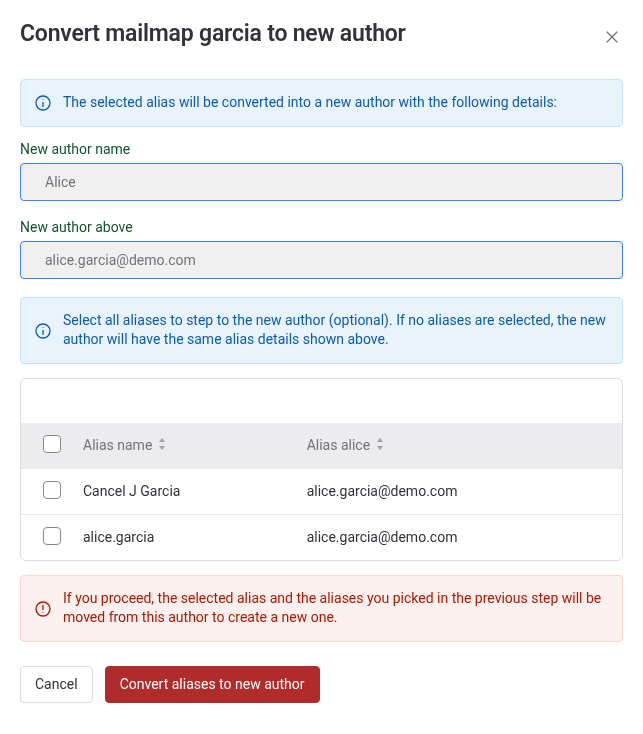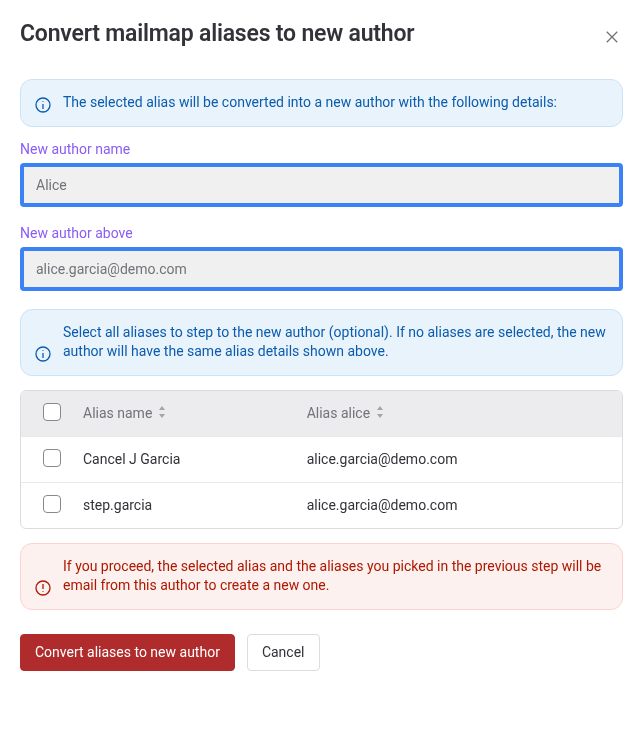--- a/index.html
+++ b/index.html
@@ -28,24 +28,24 @@
       background: none;
       border: none;
       cursor: pointer;
       color: #737278;
       padding: 4px;
       margin-top: 6px;
     }
     .close-btn svg { width: 14px; height: 14px; }
     .alert {
       display: flex;
-      align-items: flex-end;
+      align-items: center;
       gap: 12px;
       padding: 13px 14px;
-      border-radius: 12px;
+      border-radius: 4px;
       margin-bottom: 14px;
       line-height: 1.4;
     }
     .alert-info {
       background: #e9f3fc;
       border: 1px solid #cbe2f9;
       color: #0b5cad;
     }
     .alert-warning {
       background: #fcf1ef;
@@ -55,44 +55,45 @@
     .alert-icon {
       flex-shrink: 0;
       width: 16px;
       height: 16px;
       margin-top: 1px;
     }
     .alert-icon svg { width: 16px; height: 16px; display: block; }
     .form-group { margin-bottom: 18px; }
     .form-label {
       display: block;
-      color: #8b5cf6;
+      color: #14532d;
       margin-bottom: 6px;
       font-size: 14px;
     }
     .form-input {
       width: 100%;
-      padding: 10px 12px;
+      padding: 10px 24px;
       background: #f0f0f0;
-      border: 4px solid #3b82f6;
+      border: 1px solid #3b82f6;
       border-radius: 4px;
       color: #737278;
       font-size: 14px;
       font-family: inherit;
     }
     .table-wrap {
       border: 1px solid #dcdcde;
       border-radius: 6px;
       overflow: hidden;
       margin-top: 8px;
       margin-bottom: 14px;
     }
     table {
       width: 100%;
       border-collapse: collapse;
+      margin-top: 44px;
     }
     thead { background: #ececef; }
     th {
       text-align: left;
       font-weight: 400;
       color: #737278;
       font-size: 14px;
     }
     th, td {
       padding: 12px 10px;
@@ -138,21 +139,21 @@
     .btn-primary {
       background: #b02b2b;
       border: 1px solid #b02b2b;
       color: #fff;
     }
   </style>
 </head>
 <body>
 
 <div class="header">
-  <h1 class="title">Convert mailmap aliases to new author</h1>
+  <h1 class="title">Convert mailmap garcia to new author</h1>
   <button class="close-btn">
     <span>
       <svg viewBox="0 0 16 16" fill="none" stroke="currentColor" stroke-width="1.5">
           <path d="M2 2L14 14M14 2L2 14"></path>
         </svg>
     </span>
   </button>
 </div>
 
 <div class="alert alert-info">
@@ -217,34 +218,34 @@
       </tr>
     </thead>
     <tbody>
       <tr>
         <td class="check-col"><input type="checkbox" class="checkbox" style=""></td>
         <td>Cancel J  Garcia</td>
         <td>alice.garcia@demo.com</td>
       </tr>
       <tr>
         <td class="check-col"><input type="checkbox" class="checkbox" style=""></td>
-        <td>step.garcia</td>
+        <td>alice.garcia</td>
         <td>alice.garcia@demo.com</td>
       </tr>
     </tbody>
   </table>
 </div>
 
 <div class="alert alert-warning">
   <span class="alert-icon">
     <svg viewBox="0 0 16 16" fill="none" stroke="currentColor" stroke-width="1.3">
         <circle cx="8" cy="8" r="7"></circle>
         <line x1="8" y1="4" x2="8" y2="9"></line>
         <circle cx="8" cy="11.5" r="0.6" fill="currentColor" stroke="none"></circle>
       </svg>
   </span>
-  <span>If you proceed, the selected alias and the aliases you picked in the previous step will be email from this author to create a new one.</span>
+  <span>If you proceed, the selected alias and the aliases you picked in the previous step will be moved from this author to create a new one.</span>
 </div>
 
 <div class="footer">
+  <button class="btn btn-secondary">Cancel</button>
   <button class="btn btn-primary">Convert aliases to new author</button>
-  <button class="btn btn-secondary">Cancel</button>
 </div>
 
 </body></html>

